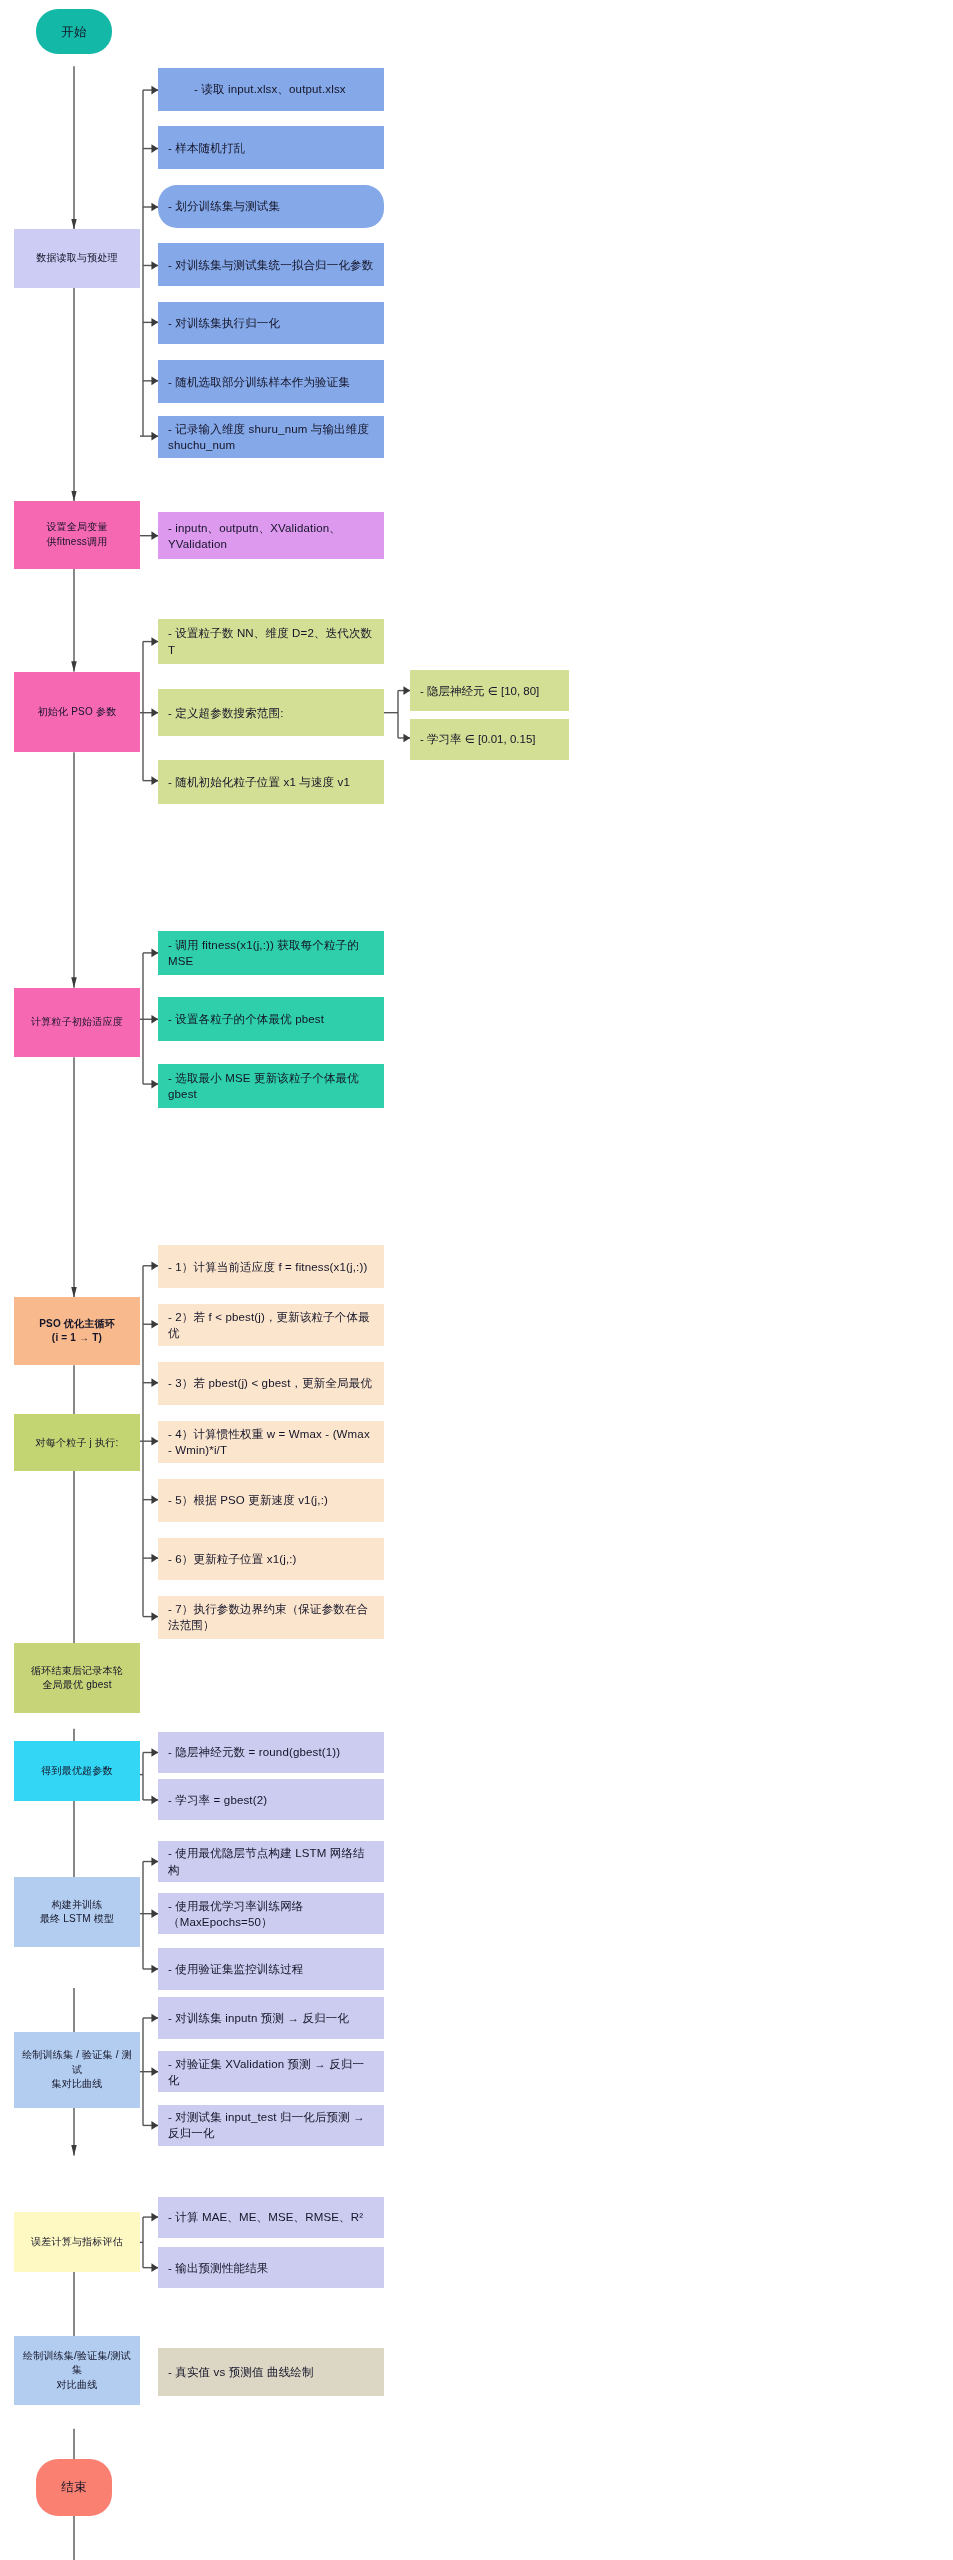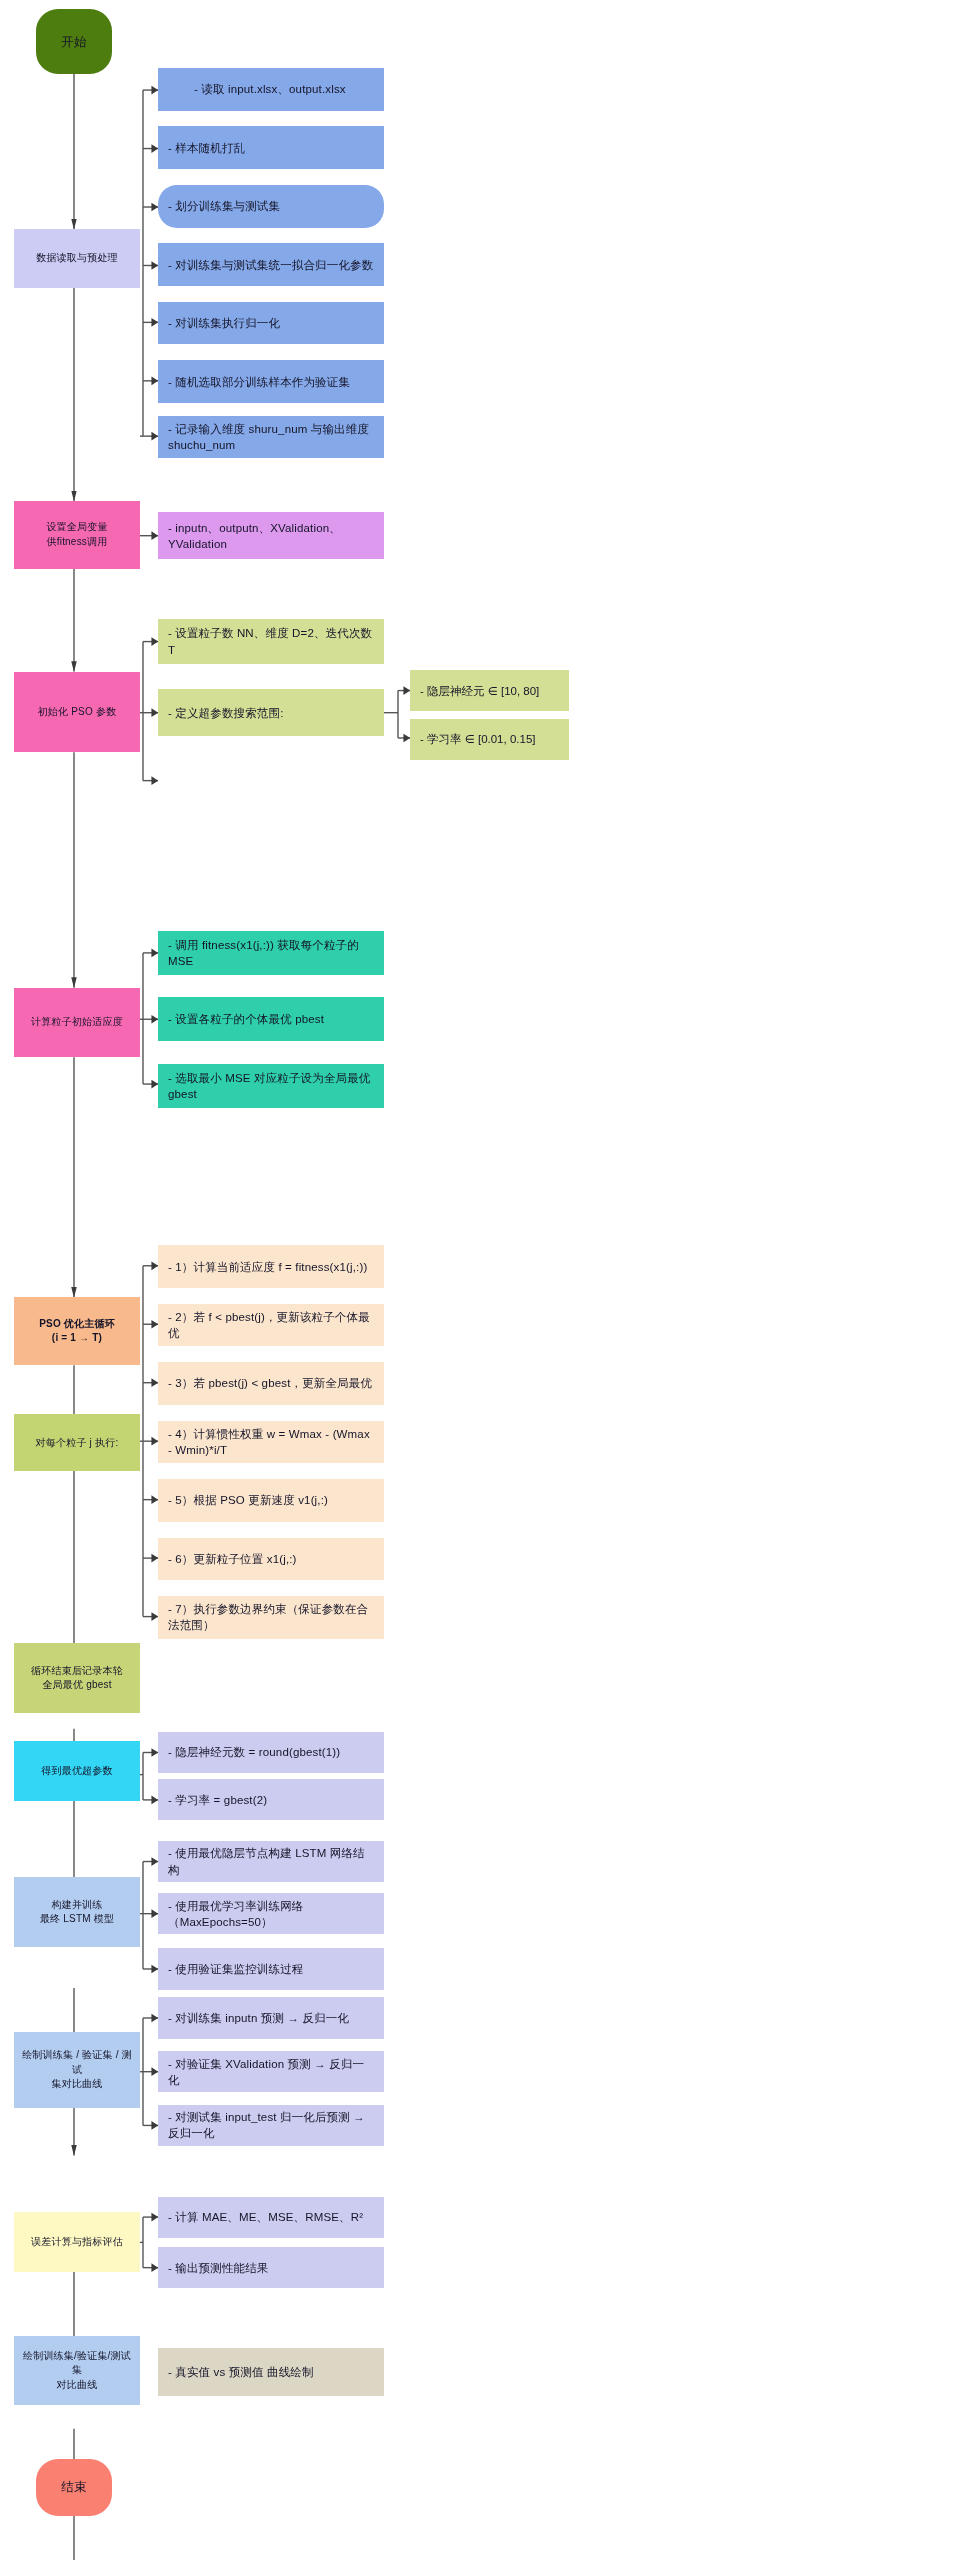--- a/index.html
+++ b/index.html
@@ -156,21 +156,21 @@
       <path d="M143,1311 L158,1311" marker-end="url(#arrow)" vector-effect="non-scaling-stroke"></path>
       <path d="M143,1345 L158,1345" marker-end="url(#arrow)" vector-effect="non-scaling-stroke"></path>
 
       <path d="M140,1419 L143,1419" vector-effect="non-scaling-stroke"></path>
       <path d="M143,1403 L143,1435" vector-effect="non-scaling-stroke"></path>
       <path d="M143,1403 L158,1403" marker-end="url(#arrow)" vector-effect="non-scaling-stroke"></path>
       <path d="M143,1435 L158,1435" marker-end="url(#arrow)" vector-effect="non-scaling-stroke"></path>
     </g>
   </svg>
 
-  <div class="node terminator" style="left: 36px; top: 9.48148px; width: 76px; height: 65px; background: #4d7c0f;">
+  <div class="node terminator" style="left: 36px; top: 9.48148px; width: 76px; height: 45px; background: #14b8a6;">
     <span>开始</span>
   </div>
 
   <div class="node" style="left: 14px; top: 229.136px; width: 126px; height: 58.4691px; background: rgb(204, 204, 245);">
     <span>数据读取与预处理</span>
   </div>
 
   <div class="node" style="left: 14px; top: 500.938px; width: 126px; height: 67.9506px; background: rgb(247, 104, 179);">
     <span>设置全局变量
 供fitness调用</span>
@@ -250,36 +250,39 @@
   <div class="detail" style="left: 158px; top: 512px; width: 226px; height: 47.4074px; background: rgb(221, 153, 238);">
     <span>-  inputn、outputn、XValidation、YValidation</span>
     </div>
 
   <div class="detail" style="left: 158px; top: 619.457px; width: 226px; height: 44.2469px; background: rgb(211, 223, 148);">
     <span>-  设置粒子数 NN、维度 D=2、迭代次数 T</span>
     </div>
   <div class="detail" style="left: 158px; top: 688.988px; width: 226px; height: 47.4074px; background: rgb(211, 223, 148);">
     <span>-  定义超参数搜索范围:</span>
     </div>
+  <div class="detail" style="left: 158px; top: 760.099px; width: 226px; height: 44.2469px; background: rgb(211, 223, 148);">
+    <span>-  随机初始化粒子位置 x1 与速度 v1</span>
+    </div>
 
   <div class="sub-detail" style="left: 410px; top: 670.025px; width: 159px; height: 41.0864px; background: rgb(211, 223, 148);">
     <span>-  隐层神经元 ∈ [10, 80]</span>
     </div>
   <div class="sub-detail" style="left: 410px; top: 719.012px; width: 159px; height: 41.0864px; background: rgb(211, 223, 148);">
     <span>-  学习率    ∈ [0.01, 0.15]</span>
     </div>
 
   <div class="detail" style="left: 158px; top: 930.765px; width: 226px; height: 44.2469px; background: rgb(46, 207, 170);">
     <span>-  调用 fitness(x1(j,:)) 获取每个粒子的 MSE</span>
     </div>
   <div class="detail" style="left: 158px; top: 997.136px; width: 226px; height: 44.2469px; background: rgb(46, 207, 170);">
     <span>-  设置各粒子的个体最优 pbest</span>
     </div>
   <div class="detail" style="left: 158px; top: 1063.51px; width: 226px; height: 44.2469px; background: rgb(46, 207, 170);">
-    <span>-  选取最小 MSE 对应粒子设为全局最优 gbest</span>
+    <span>-  选取最小 MSE 更新该粒子个体最优 gbest</span>
     </div>
 
   <div class="detail" style="left: 158px; top: 1245.23px; width: 226px; height: 42.6667px; background: rgb(251, 229, 205);">
     <span>-  1）计算当前适应度 f = fitness(x1(j,:))</span>
     </div>
   <div class="detail" style="left: 158px; top: 1303.7px; width: 226px; height: 42.6667px; background: rgb(251, 229, 205);">
     <span>-  2）若 f &lt; pbest(j)，更新该粒子个体最优</span>
     </div>
   <div class="detail" style="left: 158px; top: 1362.17px; width: 226px; height: 42.6667px; background: rgb(251, 229, 205);">
     <span>-  3）若 pbest(j) &lt; gbest，更新全局最优</span>

